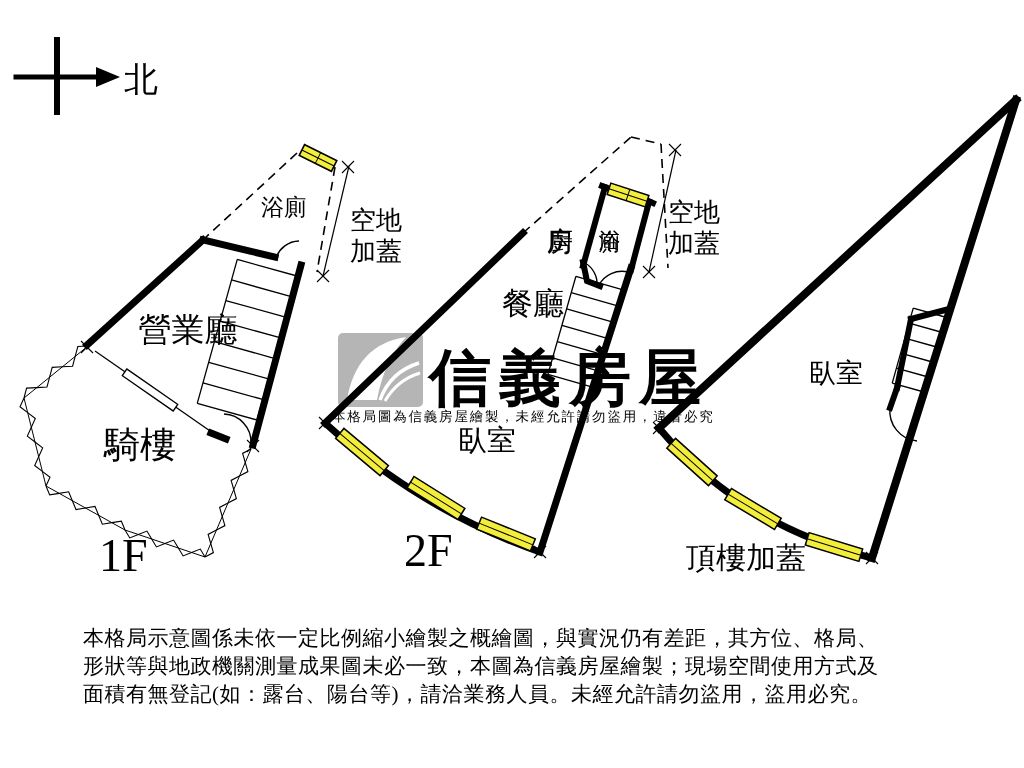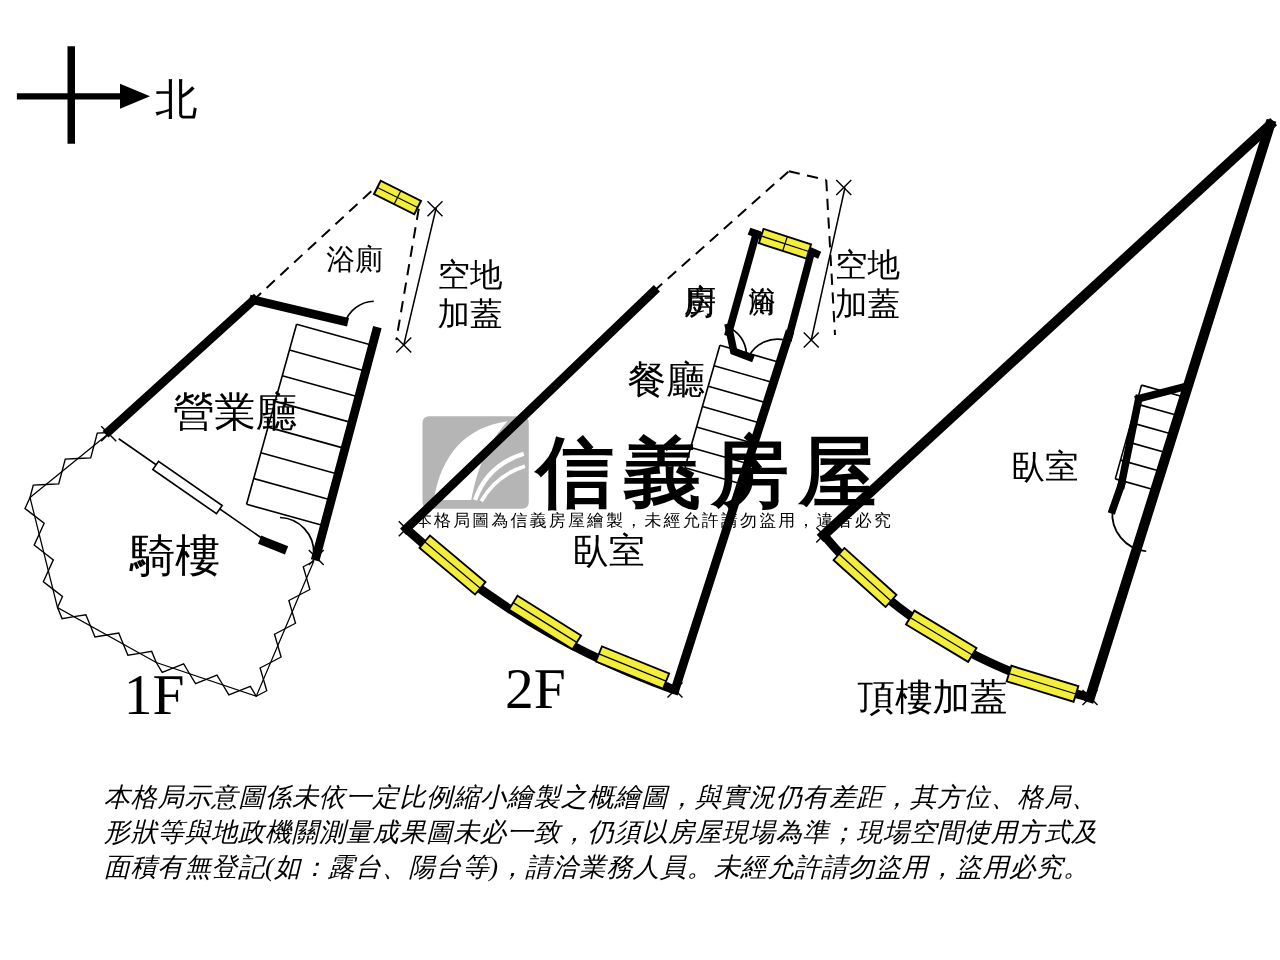--- a/index.html
+++ b/index.html
@@ -1,21 +1,21 @@
 <!DOCTYPE html>
 <html><head>
 <meta charset="utf-8">
 <style>
   html,body{margin:0;padding:0;background:#fff;}
   #stage{position:relative;width:1024px;height:768px;background:#ffffff;overflow:hidden;
          font-family:"Liberation Serif","DejaVu Serif",serif;}
   svg text{font-family:"Liberation Serif","DejaVu Serif",serif;fill:#000;}
   .vert{writing-mode:vertical-rl;text-orientation:upright;}
   #disclaimer{position:absolute;left:83px;top:624px;width:860px;color:#000;
-              font-size:21px;line-height:28px;letter-spacing:0.5px;font-style:italic;}
+              font-size:21px;line-height:28px;letter-spacing:0.5px;}
 </style>
 </head>
 <body>
 
 <div id="stage">
 <svg width="1024" height="768" viewBox="0 0 1024 768">
 
   <g>
     <rect x="338" y="333" width="85" height="74" rx="5" fill="#b5b5b5"></rect>
     <path d="M347,400 C353,364 372,342 406,337 C390,355 382,374 377,400 Z" fill="#ffffff"></path>
@@ -179,16 +179,16 @@
         <line x1="653" y1="422" x2="665" y2="434"></line>
         <line x1="653" y1="434" x2="665" y2="422"></line>
         <line x1="866" y1="552" x2="878" y2="564"></line>
         <line x1="866" y1="564" x2="878" y2="552"></line>
       </g>
 </svg>
 
 
 <div id="disclaimer">
   <div>本格局示意圖係未依一定比例縮小繪製之概繪圖，與實況仍有差距，其方位、格局、</div>
-  <div>形狀等與地政機關測量成果圖未必一致，仍須以房屋現場為準；現場空間使用方式及</div>
+  <div>形狀等與地政機關測量成果圖未必一致，本圖為信義房屋繪製；現場空間使用方式及</div>
   <div>面積有無登記(如：露台、陽台等)，請洽業務人員。未經允許請勿盜用，盜用必究。</div>
 </div>
 </div>
 
 </body></html>

